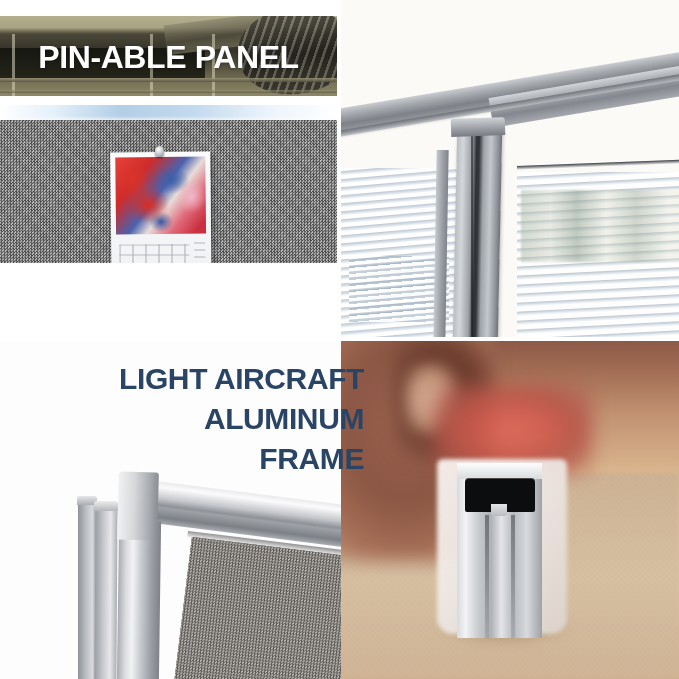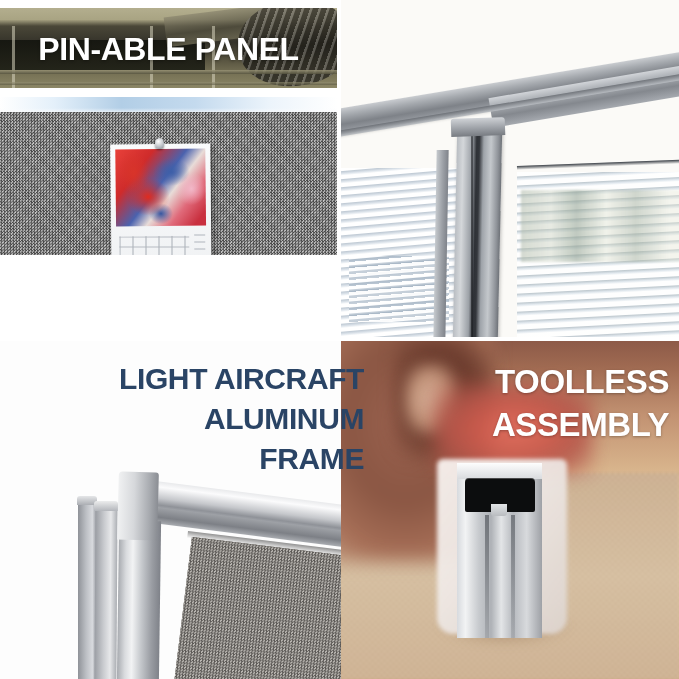--- a/index.html
+++ b/index.html
@@ -19,21 +19,21 @@
     background: #ffffff;
   }
 
   .quad {
     position: absolute;
     overflow: hidden;
     background: #ffffff;
   }
 
   
-  .q-tl { left: 0px;   top: 8px;   width: 337px; height: 247px; }
+  .q-tl { left: 0px;   top: 16px;   width: 337px; height: 247px; }
   .q-tr { left: 341px; top: 0px;   width: 338px; height: 337px; }
   .q-bl { left: 0px;   top: 341px; width: 376px; height: 338px; }
   .q-br { left: 341px; top: 341px; width: 338px; height: 338px; }
 
   
   .caption {
     position: absolute;
     z-index: 40;
     font-weight: bold;
     line-height: 1.04;
@@ -567,17 +567,15 @@
 
     <div class="br-shadow"></div>
     <div class="br-base"></div>
     <div class="br-extrusion"></div>
     <div class="br-extr-top"></div>
     <div class="br-extr-channel"></div>
     <div class="br-extr-notch"></div>
     <div class="br-extr-rib1"></div>
     <div class="br-extr-rib2"></div>
 
-    <div class="caption caption-white" style="left:10px; right:10px; top:20px; text-align:right; font-size:33px; line-height:1.30;">TOOLLESS
-ASSEMBLY</div>
   </div>
 
 </div>
 
 </body></html>

